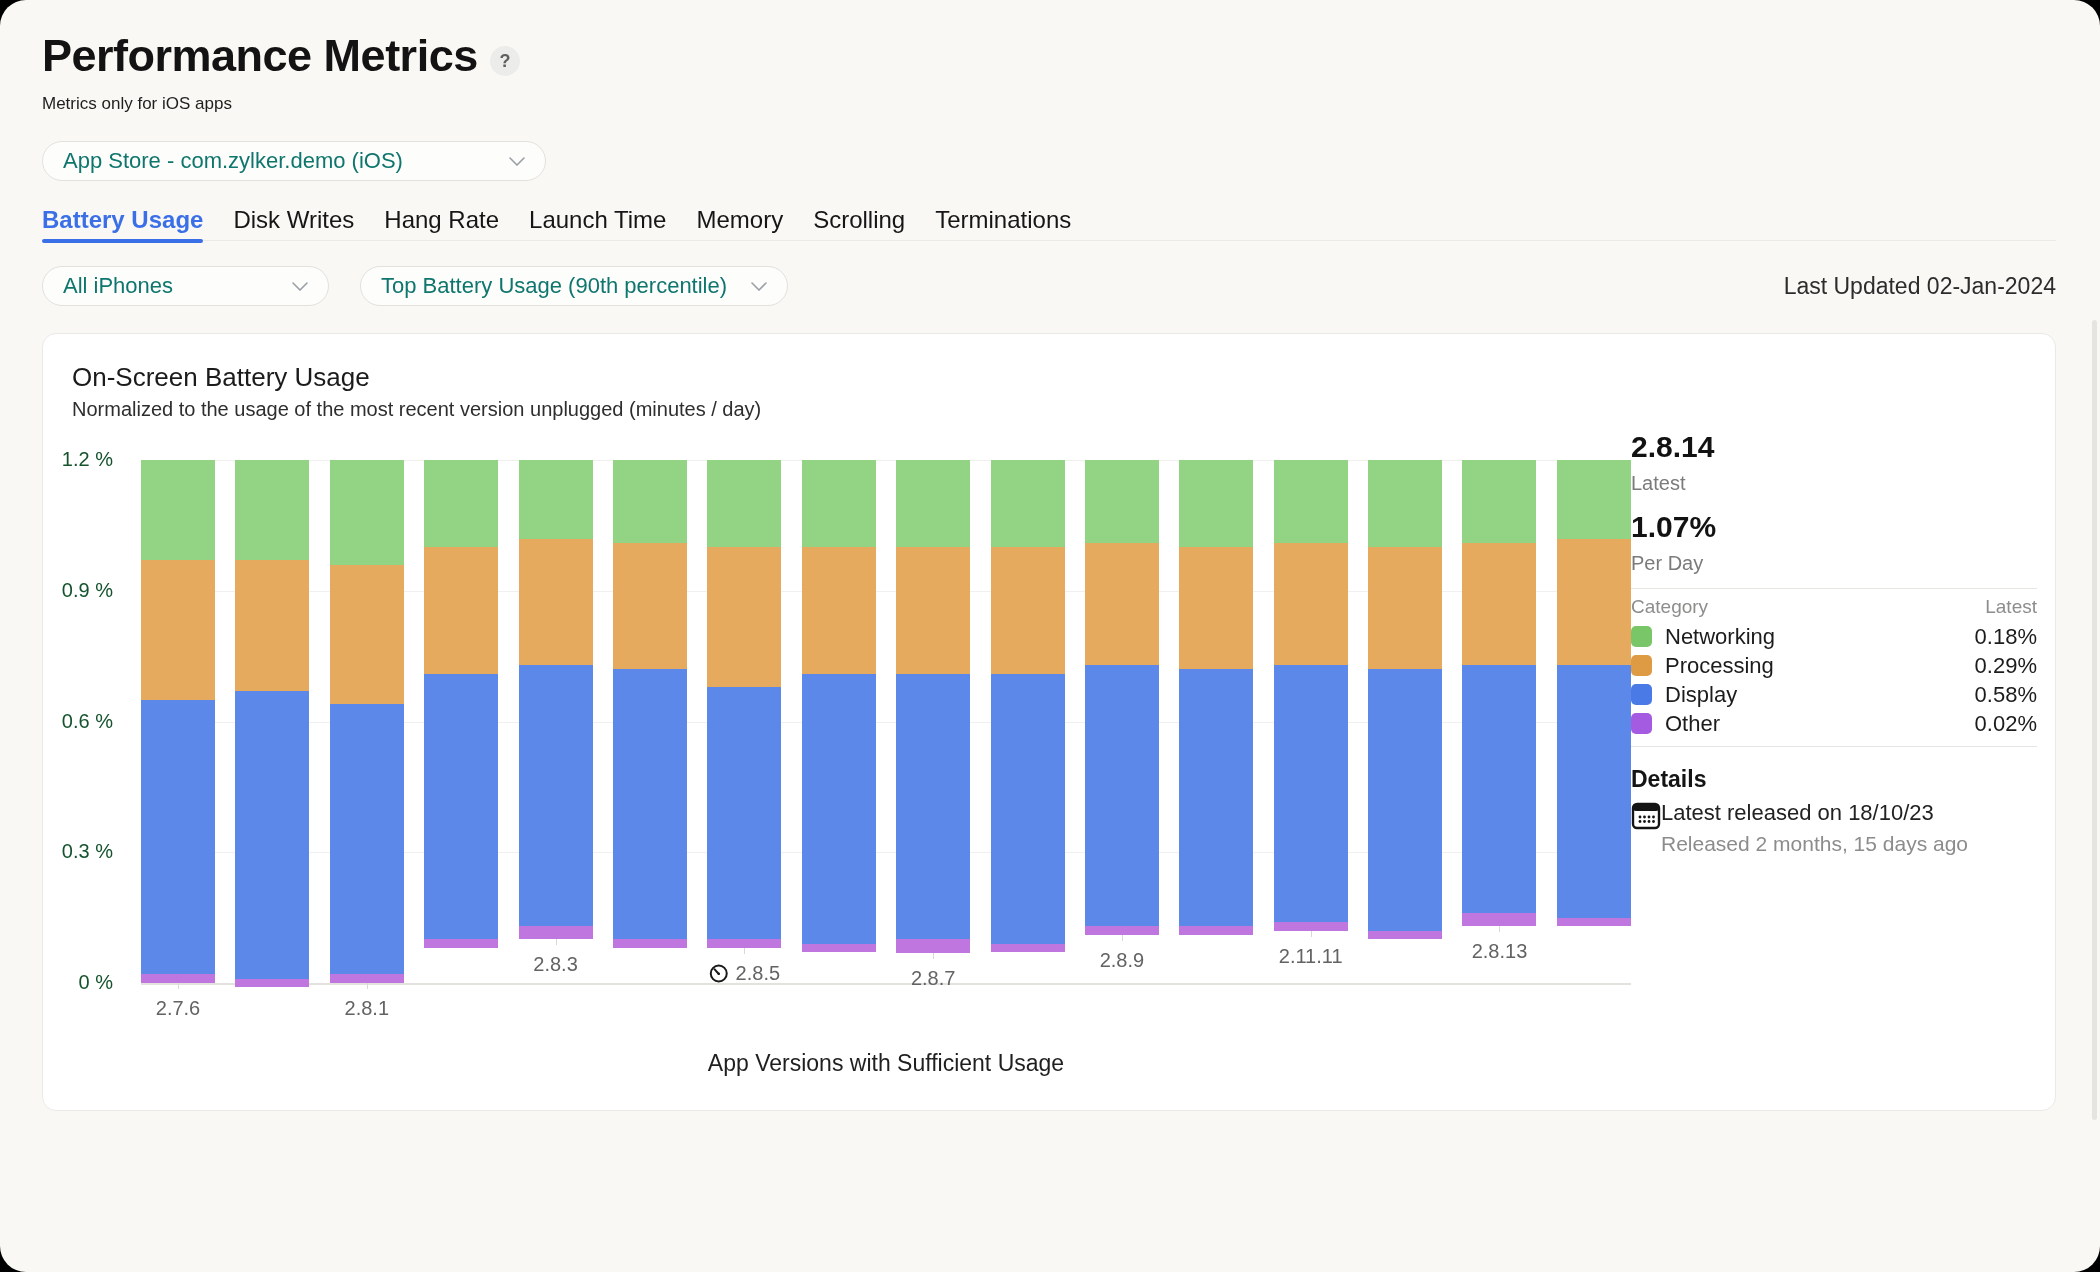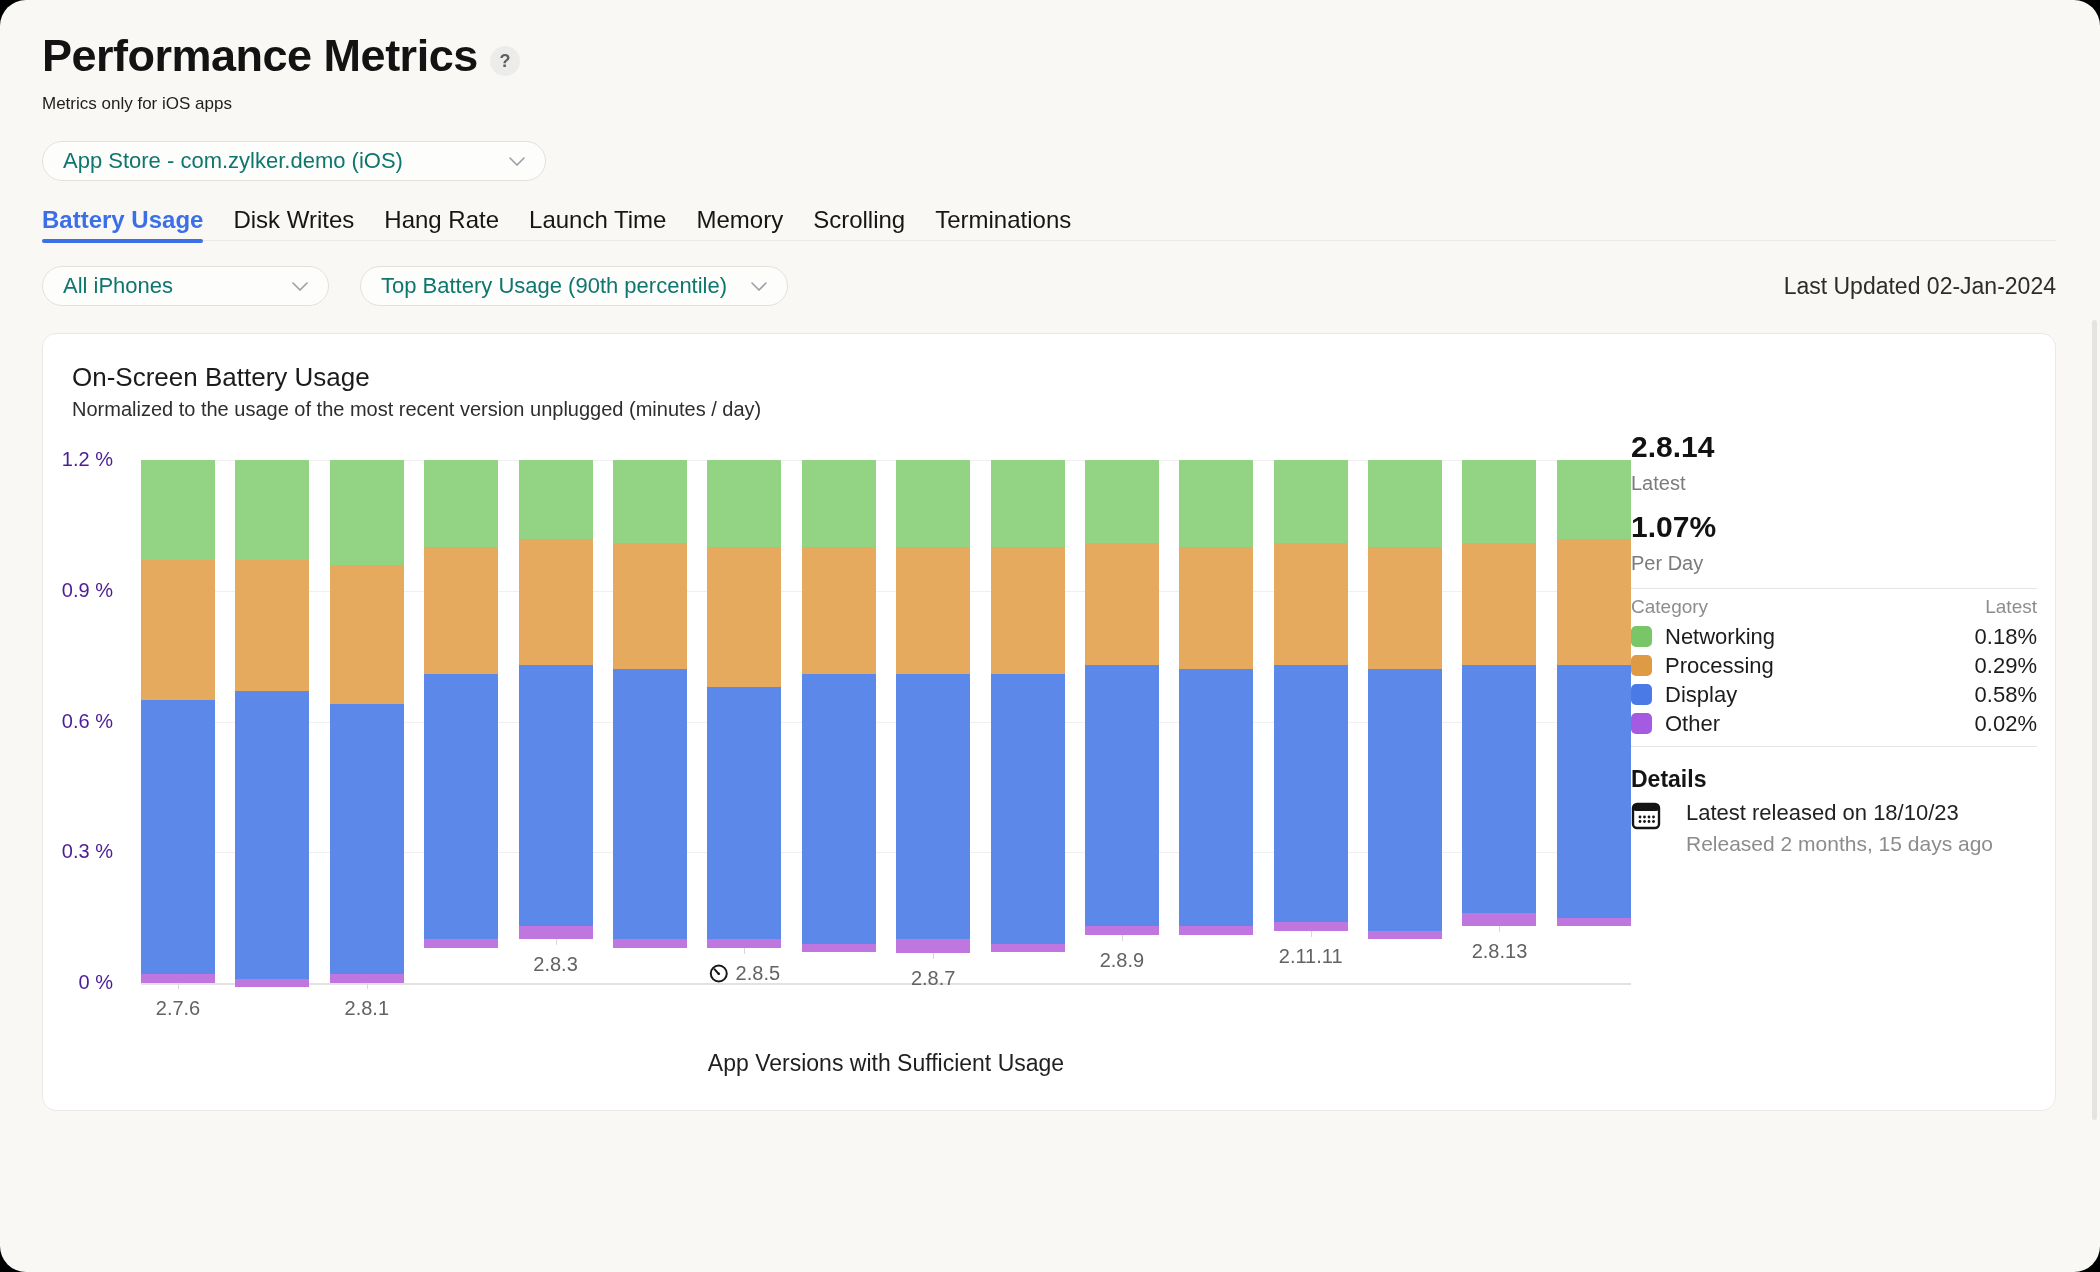--- a/index.html
+++ b/index.html
@@ -37,21 +37,21 @@
   
   #card { position:absolute; left:42px; top:333px; width:2014px; height:778px; background:#ffffff;
     border:1px solid #ebe9e6; border-radius:14px; }
   #chart-title { position:absolute; left:29px; top:28px; font-size:26px; color:#1b1b1b; }
   #chart-subtitle { position:absolute; left:29px; top:64px; font-size:20px; color:#2e2e2e; }
 
   
   #plot { position:absolute; left:98px; top:126px; width:1490px; height:523px; }
   .gridline { position:absolute; left:0; right:0; height:1px; background:#f1f0ee; }
   .gridline.base { background:#e3e2df; height:2px; }
-  .ytick { position:absolute; right:1518px; width:90px; text-align:right; font-size:20px; color:#4c1d95; white-space:nowrap; }
+  .ytick { position:absolute; right:1518px; width:90px; text-align:right; font-size:20px; color:#14532d; white-space:nowrap; }
   #bars { position:absolute; left:0; bottom:0; width:100%; height:100%;
     display:flex; justify-content:space-between; align-items:flex-start; }
   .bar { position:relative; width:74px; display:flex; flex-direction:column; justify-content:flex-end; }
   .seg { width:100%; }
   .xlab { position:absolute; top:100%; margin-top:14px; left:50%; transform:translateX(-50%);
     font-size:20px; color:#636363; white-space:nowrap; display:flex; align-items:center; gap:6px; }
   .xtick { position:absolute; top:100%; left:50%; width:1px; height:6px; background:#d9d8d5; }
   #x-axis-title { position:absolute; left:98px; width:1490px; top:716px; text-align:center; font-size:23px; color:#1f1f1f; }
 
   
@@ -59,21 +59,21 @@
   .sp-big { position:absolute; left:0; font-size:30px; font-weight:700; color:#121212; }
   .sp-cap { position:absolute; left:0; font-size:20px; color:#7b7b7b; }
   .sp-div { position:absolute; left:0; width:406px; height:1px; background:#e7e5e2; }
   .lg-head { position:absolute; font-size:19px; color:#8d8d8b; }
   #legend-rows { position:absolute; left:0; top:288px; width:406px; }
   .lg-row { display:flex; align-items:center; height:29px; }
   .lg-swatch { width:21px; height:21px; border-radius:5px; margin-right:13px; flex:0 0 auto; }
   .lg-name { font-size:22px; color:#1c1c1c; flex:1 1 auto; }
   .lg-val { font-size:22px; color:#1c1c1c; }
   #details-title { position:absolute; left:0; top:432px; font-size:23px; font-weight:700; color:#141414; }
-  #detail-item { position:absolute; left:0; top:466px; display:flex; gap:25px; }
+  #detail-item { position:absolute; left:0; top:466px; display:flex; gap:0; }
   #detail-text .l1 { font-size:22px; color:#222; }
   #detail-text .l2 { font-size:21px; color:#8c8c8c; margin-top:6px; }
 
   #scrollbar { position:absolute; right:3px; top:320px; width:5px; height:800px; background:#e6e4e1; border-radius:3px; }
 </style>
 </head>
 <body>
 
 <div id="screen">
 

